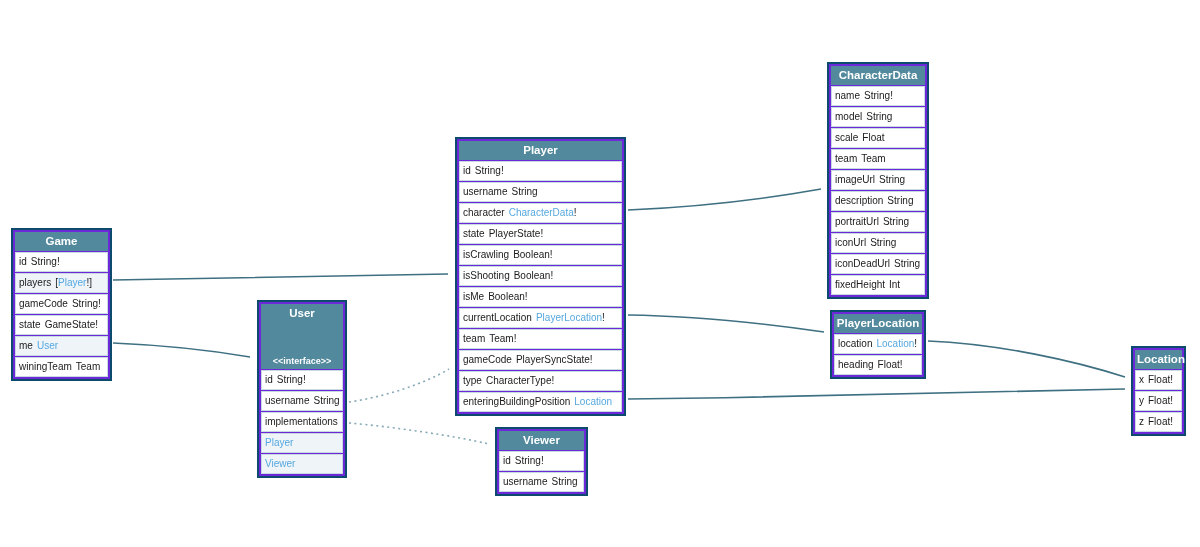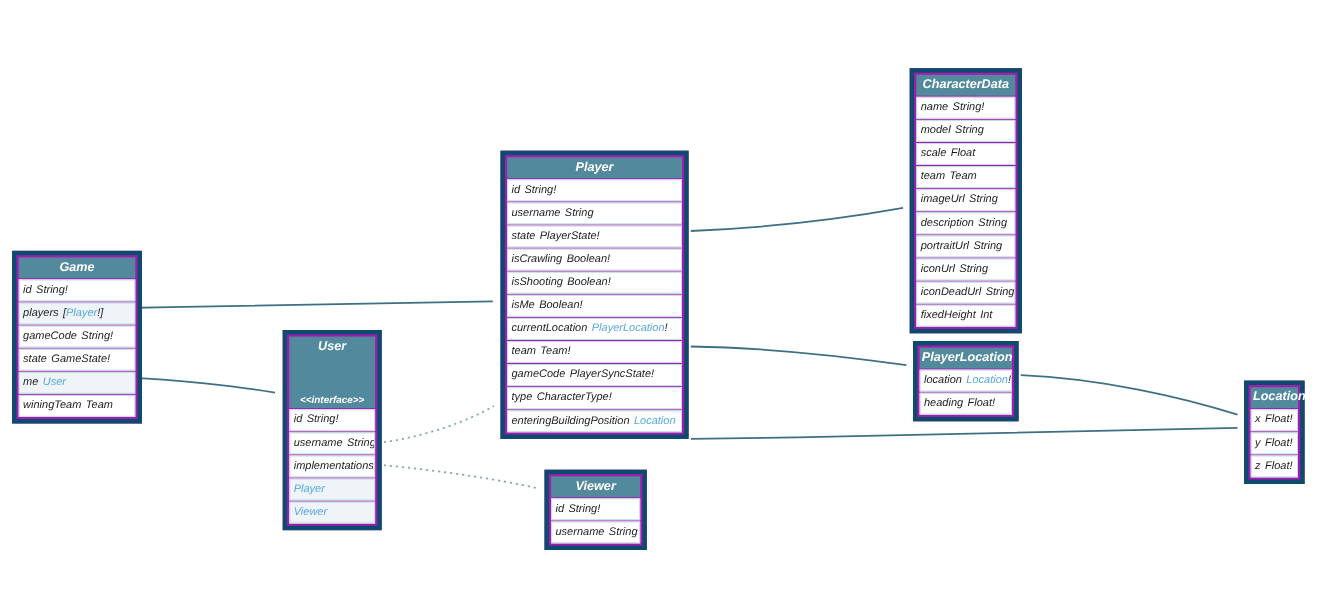--- a/index.html
+++ b/index.html
@@ -2,21 +2,21 @@
 <html style="--header: #52899c; --link: #56a8e0; --arrow: #3e7082; --dotted: #86a9b5;"><head>
 <meta charset="utf-8">
 <style>
   html,body{margin:0;padding:0;background:#ffffff;}
   body{width:1200px;height:547px;overflow:hidden;font-family:"Liberation Sans",sans-serif;}
   .canvas{position:relative;width:1200px;height:547px;background:#ffffff;}
   #edges-svg{position:absolute;left:0;top:0;width:1200px;height:547px;pointer-events:none;}
   #edges-svg path{fill:none;pointer-events:stroke;}
   #edges-svg path.solid{stroke:var(--arrow,#3e7082);stroke-width:1.6;}
   #edges-svg path.dotted{stroke:var(--dotted,#86a9b5);stroke-width:1.6;stroke-dasharray:2 3.5;}
-  .node{position:absolute;box-sizing:border-box;background:#a21caf;border:4px solid #0c4a6e;padding:2px;font-style:italic;}
+  .node{position:absolute;box-sizing:border-box;background:#6d28d9;border:2px solid #0c4a6e;padding:2px;}
   .node-header{background:var(--header,#52899c);color:#ffffff;text-align:center;font-weight:bold;
                font-size:11.5px;line-height:13px;padding:3px 2px;}
   .node-subtitle{font-size:9px;line-height:10px;font-weight:bold;margin-top:36px;}
   .row{display:flex;gap:4px;box-sizing:border-box;
        border:1px solid #c7dae2;margin-top:1px;height:20px;line-height:18px;
        padding:0 3px;background:#ffffff;white-space:nowrap;overflow:hidden;
        font-size:10px;color:#1a1a1a;}
   .row.hl{background:#eef4f8;}
   .row.center{justify-content:flex-start;}
   .ftype{text-align:right;}
@@ -34,21 +34,21 @@
     </defs>
   <path d="M113,280 C230,278 350,276 448,274" class="solid" marker-end="url(#arrowhead)"></path>
       <path d="M113,343 C160,345 215,351 250,357" class="solid" marker-end="url(#arrowhead)"></path>
       <path d="M628,210 C700,207 765,199 821,189" class="solid" marker-end="url(#arrowhead)"></path>
       <path d="M628,315 C700,316 768,324 824,332" class="solid" marker-end="url(#arrowhead)"></path>
       <path d="M628,399 C800,397 980,393 1125,389" class="solid" marker-end="url(#arrowhead)"></path>
       <path d="M928,341 C1000,344 1075,361 1125,377" class="solid" marker-end="url(#arrowhead)"></path>
       <path d="M349,402 C385,397 426,383 449,369" class="dotted" marker-end="url(#arrowhead)"></path>
       <path d="M349,423 C395,427 455,436 489,444" class="dotted" marker-end="url(#arrowhead)"></path>
     </svg>
-<div class="node" style="left: 11px; top: 228px; width: 118px;">
+<div class="node" style="left: 11px; top: 228px; width: 101px;">
     <div class="node-header">
       <div class="node-title">Game</div>
 
     </div>
     <div class="rows">
         <div class="row">
     <span class="fname">id</span>
     <span class="ftype">String!</span>
   </div>
         <div class="row hl">
@@ -109,20 +109,24 @@
     <div class="rows">
         <div class="row">
     <span class="fname">id</span>
     <span class="ftype">String!</span>
   </div>
         <div class="row">
     <span class="fname">username</span>
     <span class="ftype">String</span>
   </div>
         <div class="row">
+    <span class="fname">character</span>
+    <span class="ftype"><span class="link">CharacterData</span>!</span>
+  </div>
+        <div class="row">
     <span class="fname">state</span>
     <span class="ftype">PlayerState!</span>
   </div>
         <div class="row">
     <span class="fname">isCrawling</span>
     <span class="ftype">Boolean!</span>
   </div>
         <div class="row">
     <span class="fname">isShooting</span>
     <span class="ftype">Boolean!</span>

